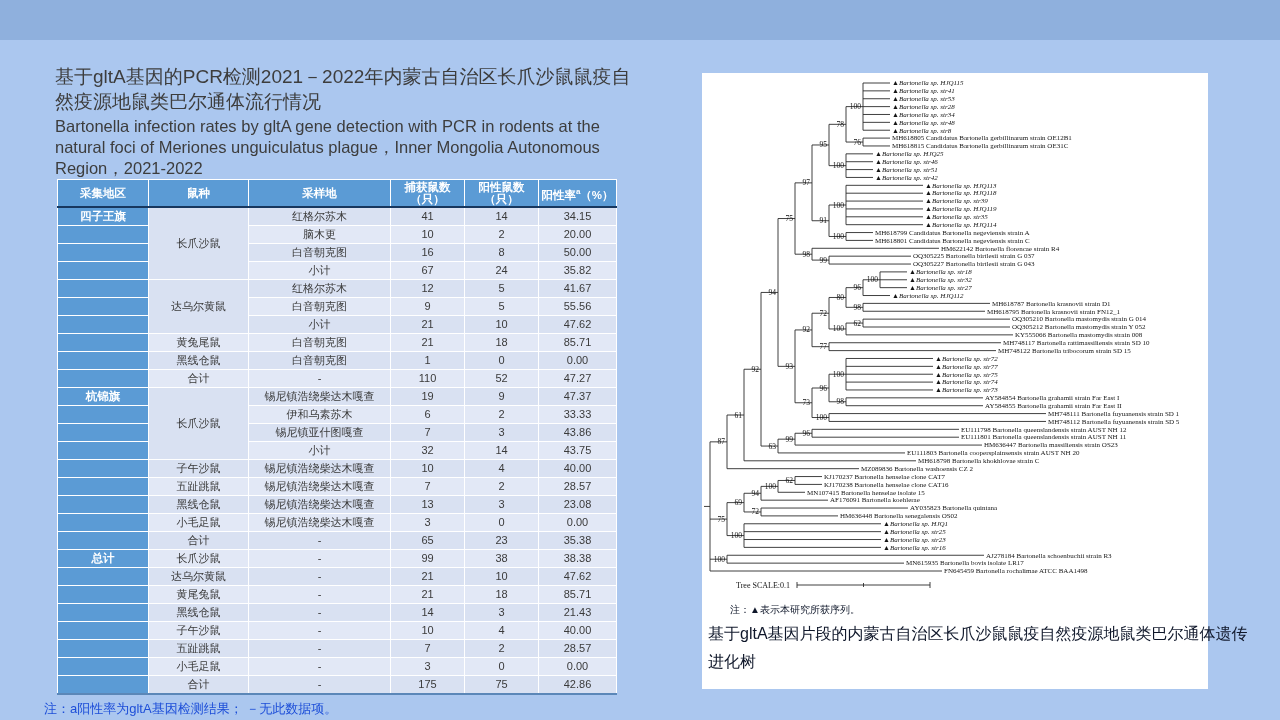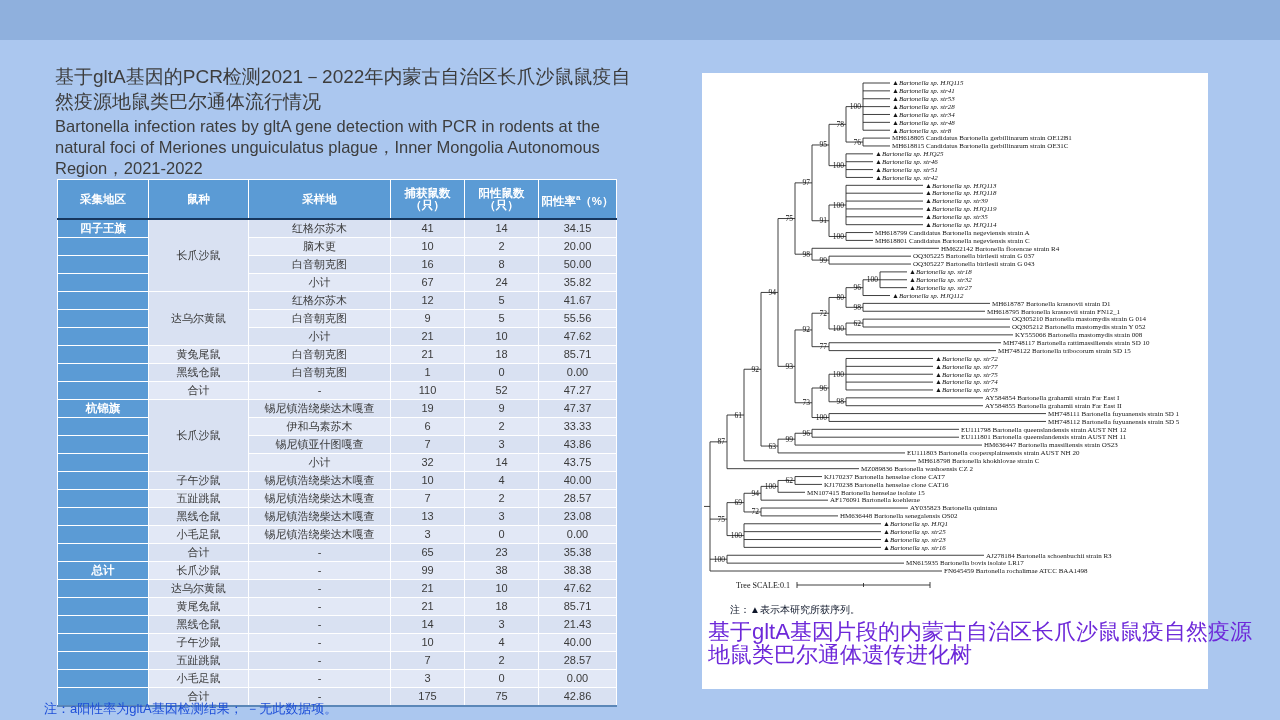--- a/index.html
+++ b/index.html
@@ -3,33 +3,33 @@
 <meta charset="utf-8">
 <style>
   html,body{margin:0;padding:0;background:#8fb0dd;}
   .slide{position:relative;width:1280px;height:720px;background:#abc7ef;overflow:hidden;
          font-family:"Liberation Sans","DejaVu Sans",sans-serif;margin-top:40px;}
   .it{}
   .title-zh{position:absolute;left:55px;top:24px;width:585px;font-size:19px;line-height:25px;color:#3d3d3d;}
   .title-en{position:absolute;left:55px;top:76px;width:585px;font-size:16.5px;line-height:21px;color:#3d3d3d;}
   table.main{position:absolute;left:57px;top:139px;width:559px;border-collapse:collapse;table-layout:fixed;}
   table.main th{background:#5b9bd5;color:#ffffff;font-size:11.5px;font-weight:700;border:1px solid #ffffff;
-         border-bottom:2px solid #17375e;padding:7px 0;line-height:12px;height:24px;text-align:center;}
+         border-bottom:2px solid #17375e;padding:1px 0;line-height:12px;height:24px;text-align:center;}
   table.main th sup{font-size:8px;}
   table.main td{font-size:11px;color:#3a3a3a;text-align:center;height:17px;line-height:17px;
          border:1px solid #ffffff;padding:0;overflow:hidden;white-space:nowrap;vertical-align:middle;}
   tr.band-a td{background:#d9e1f2;}
   tr.band-b td{background:#e2e8f6;}
   table.main td.region{background:#5b9bd5;color:#ffffff;font-weight:700;font-size:11.5px;}
   table.main tbody tr:last-child td{border-bottom:2px solid #5b87b8;}
   .footnote{position:absolute;left:44px;top:660px;font-size:13px;color:#1d4ed8;}
   .panel{position:absolute;left:702px;top:33px;width:506px;height:616px;background:#ffffff;}
   .right-caps{position:absolute;left:708px;top:563px;width:554px;}
   .tree-note{margin-left:22px;font-size:10px;color:#0f172a;margin-bottom:3px;}
-  .cap-zh{font-size:22px;line-height:23px;color:#6d28d9;}
+  .cap-zh{font-size:16px;line-height:28px;color:#0f172a;}
   .cap-en{font-size:16.5px;line-height:21px;color:#2d2d2d;}
   svg text{fill:#141414;}
   text.bs{font:400 7.5px "Liberation Serif","DejaVu Serif",serif;}
   text.leaf{font:400 7px "Liberation Serif","DejaVu Serif",serif;}
   text.leaf.new{font-style:italic;}
   text.scale{font:400 8px "Liberation Serif","DejaVu Serif",serif;}
 </style>
 </head>
 <body>
 

